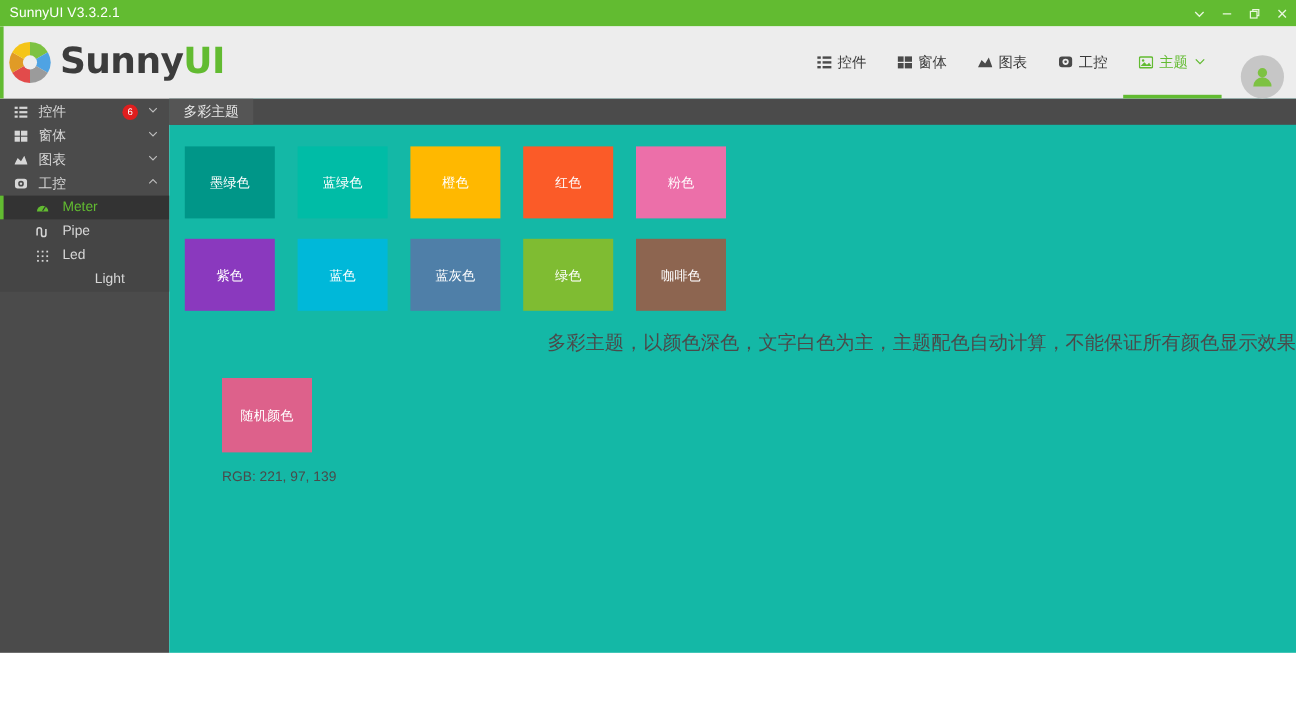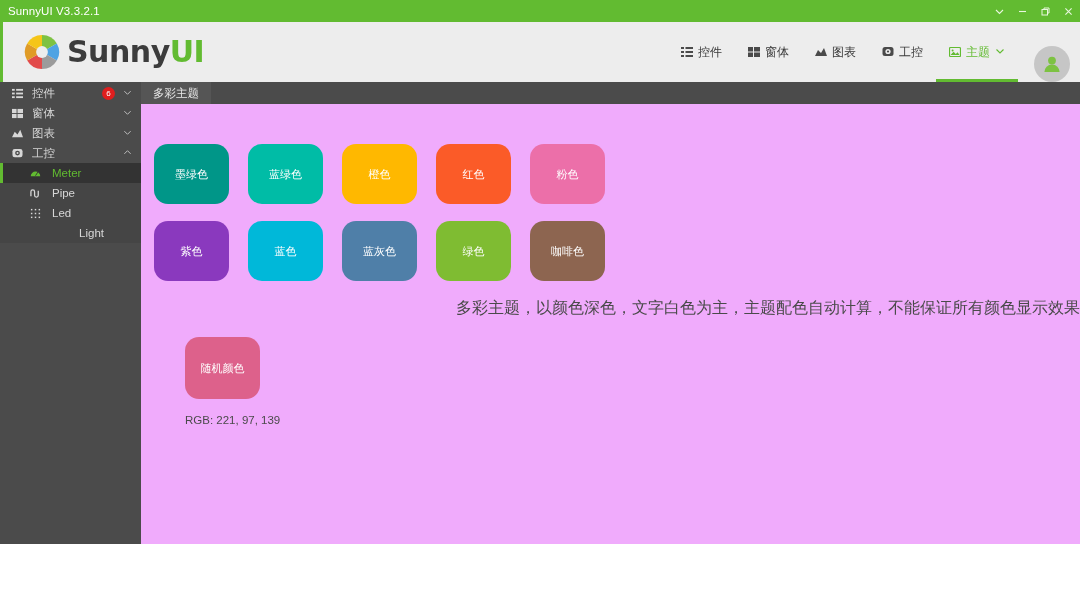--- a/index.html
+++ b/index.html
@@ -22,21 +22,21 @@
     color: #eaf7e1;
   }
   .winbtn svg { display: block; }
 
   
   .header {
     height: 60px; flex: 0 0 60px; background: #EDEDED;
     display: flex; align-items: center; position: relative;
   }
   .greenedge { position: absolute; left: 0; top: 0; bottom: 0; width: 3px; background: #62BB31; }
-  .logo-wrap { display: flex; align-items: center; padding-left: 23px; }
+  .logo-wrap { display: flex; align-items: center; padding-left: 6px; }
   .logo-mark { width: 38px; height: 38px; }
   .logo-text {
     font-family: "DejaVu Sans", sans-serif;
     font-size: 30px; font-weight: bold; letter-spacing: -0.5px;
     margin-left: 6px; line-height: 1;
   }
   .logo-text .t1 { color: #3C3C3C; }
   .logo-text .t2 { color: #62BB31; }
 
   .nav { margin-left: auto; display: flex; align-items: flex-end; height: 60px; padding-bottom: 0; }
@@ -78,33 +78,33 @@
   }
   .side-sub .sicon { width: 16px; display: flex; align-items: center; }
   .side-sub .slabel { margin-left: 6px; }
   .side-sub.selected { background: #333333; color: #62BB31; }
   .side-sub.selected .selbar {
     position: absolute; left: 0; top: 0; bottom: 0; width: 3px; background: #62BB31;
   }
   .side-sub.plain { padding-left: 36px; justify-content: center; }
 
   
-  .main { flex: 1; display: flex; flex-direction: column; min-width: 0; background: #f0abfc; gap: 22px; }
+  .main { flex: 1; display: flex; flex-direction: column; min-width: 0; background: #14b8a6; }
   .tabstrip {
     height: 22px; flex: 0 0 22px; background: #4B4B4B; display: flex; align-items: center;
   }
   .tab-active {
     height: 22px; display: flex; align-items: center; padding: 0 12px;
     color: #E8E8E8; font-size: 11.5px; background: #555555;
   }
   .content { flex: 1; padding: 18px 0 0 13px; position: relative; }
 
   .tile-row { display: flex; gap: 19px; margin-bottom: 17px; }
   .tile {
-    width: 75px; height: 60px; border-radius: 14px;
+    width: 75px; height: 60px; border-radius: 0;
     display: flex; align-items: center; justify-content: center;
     color: #fff; font-size: 11px;
   }
   .desc { font-size: 16px; color: #4a4a4a; margin-top: 1px; text-align: right; }
   .rand-wrap { margin-top: 18px; padding-left: 31px; }
   .rgb-label { font-size: 11.5px; color: #4a4a4a; margin-top: 15px; }
 </style>
 </head>
 <body>
 

